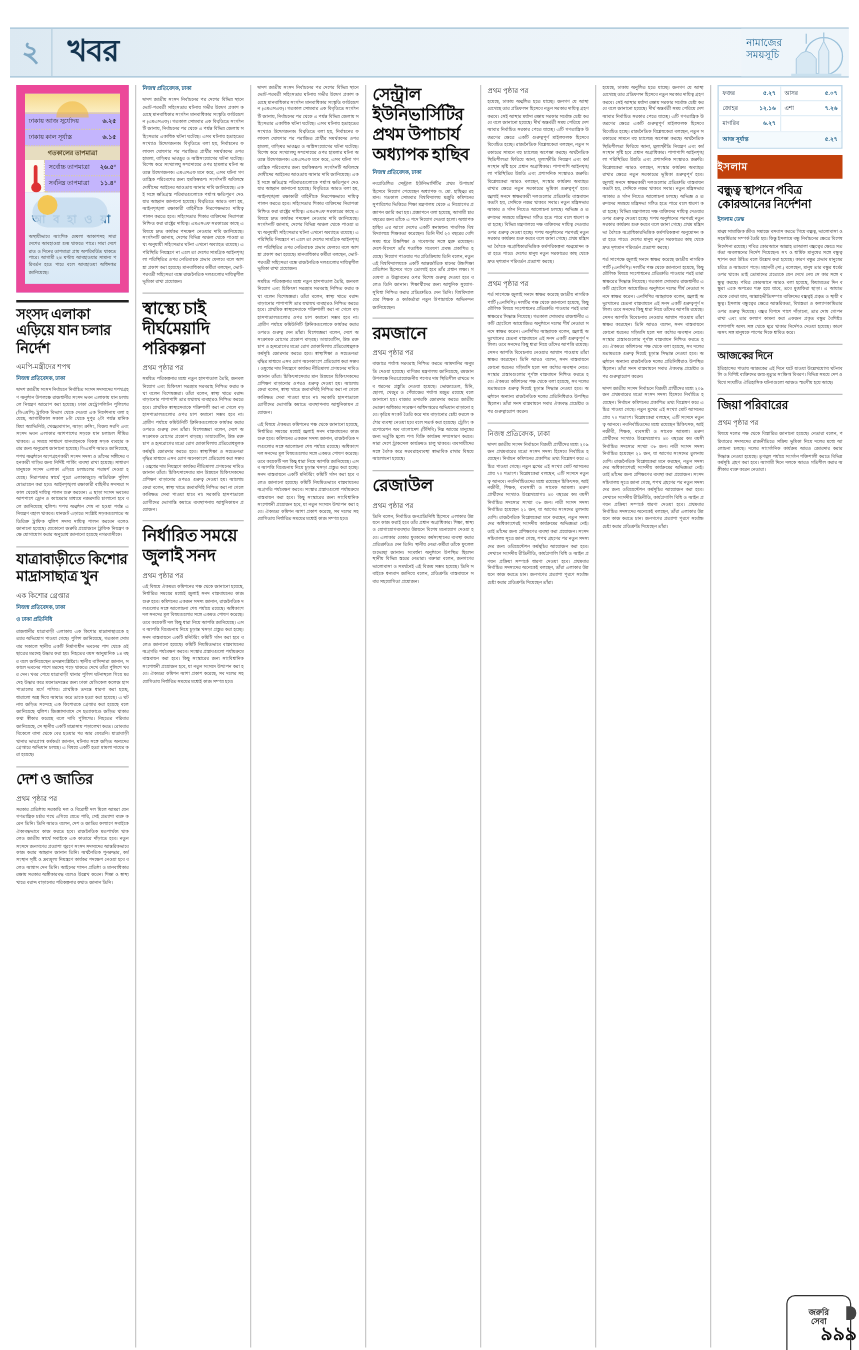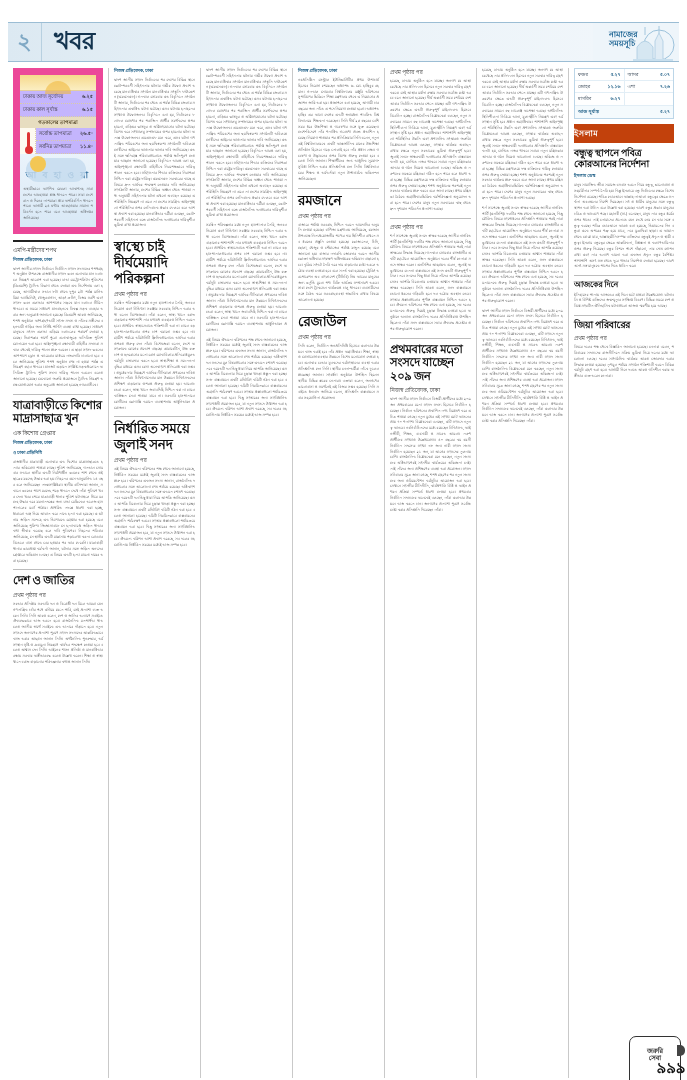--- a/index.html
+++ b/index.html
@@ -66,22 +66,22 @@
     margin-top: 2px;
     white-space: nowrap;
   }
   .mast-mosque {
     width: 86px;
     background: #eef5fa;
     position: relative;
     overflow: hidden;
   }
   .mosque-label {
-    position: absolute; left: 16px; top: 8px;
-    font-size: 8px; font-weight: bold; color: #1d6493;
+    position: absolute; left: 4px; top: 8px;
+    font-size: 8px; font-weight: normal; color: #1d6493;
     line-height: 1.1; z-index: 3;
   }
   .mosque-art { position: absolute; right: 0; top: 0; opacity: .75; }
 
   
   .grid {
     display: flex;
     margin: 6px 8px 0 8px;
     gap: 0;
     height: 1010px;
@@ -298,20 +298,21 @@
         </div>
         <div class="wx-forecast">
           <div class="wx-cloud"></div>
           <div class="wx-suncircle"></div>
           <div class="wx-fc-title">আ ব হা ও য়া</div>
           <div class="wx-fc-text">অস্থায়ীভাবে আংশিক মেঘলা আকাশসহ সারা দেশের আবহাওয়া শুষ্ক থাকতে পারে। সারা দেশে রাত ও দিনের তাপমাত্রা প্রায় অপরিবর্তিত থাকতে পারে। আগামী ২৪ ঘণ্টায় আবহাওয়ার সামান্য পরিবর্তন হতে পারে বলে আবহাওয়া অধিদপ্তর জানিয়েছে।</div>
         </div>
       </div>
 
       <div class="rule-thick"></div>
+      <div class="hl hl-md">সংসদ এলাকা এড়িয়ে যান চলার নির্দেশ</div>
       <div class="kicker">এমপি-মন্ত্রীদের শপথ</div>
       <div class="byline">নিজস্ব প্রতিবেদক, ঢাকা</div>
       <div class="body-text">দ্বাদশ জাতীয় সংসদ নির্বাচনে নির্বাচিত সংসদ সদস্যদের শপথগ্রহণ অনুষ্ঠান উপলক্ষে রাজধানীর সংসদ ভবন এলাকায় যান চলাচলে নিয়ন্ত্রণ আরোপ করা হয়েছে। ঢাকা মেট্রোপলিটন পুলিশের (ডিএমপি) ট্রাফিক বিভাগ থেকে দেওয়া এক নির্দেশনায় বলা হয়েছে, আগামীকাল সকাল ৮টা থেকে দুপুর ২টা পর্যন্ত মানিক মিয়া অ্যাভিনিউ, খেজুরবাগান, আড়ং ক্রসিং, বিজয় সরণি এবং সংসদ ভবন এলাকার আশপাশের সড়কে যান চলাচল সীমিত থাকবে। এ সময়ে সাধারণ যানবাহনকে বিকল্প সড়ক ব্যবহার করার জন্য অনুরোধ জানানো হয়েছে। ডিএমপি আরও জানিয়েছে, শপথ অনুষ্ঠানে অংশগ্রহণকারী সংসদ সদস্য ও তাঁদের সঙ্গীদের বহনকারী গাড়ির জন্য নির্দিষ্ট পার্কিং ব্যবস্থা রাখা হয়েছে। সাধারণ মানুষকে সংসদ এলাকা এড়িয়ে চলাচলের পরামর্শ দেওয়া হয়েছে। নিরাপত্তার স্বার্থে পুরো এলাকাজুড়ে অতিরিক্ত পুলিশ মোতায়েন করা হবে। আইনশৃঙ্খলা রক্ষাকারী বাহিনীর সদস্যরা সকাল থেকেই দায়িত্ব পালন শুরু করবেন। এ ছাড়া সংসদ ভবনের আশপাশে ড্রোন ও ক্যামেরার মাধ্যমে নজরদারি চালানো হবে বলে জানিয়েছে পুলিশ। শপথ অনুষ্ঠান শেষ না হওয়া পর্যন্ত এ নিয়ন্ত্রণ বহাল থাকবে। যানজট এড়াতে সংশ্লিষ্ট সড়কগুলোতে অতিরিক্ত ট্রাফিক পুলিশ সদস্য দায়িত্ব পালন করবেন বলেও জানানো হয়েছে। যেকোনো জরুরি প্রয়োজনে ট্রাফিক নিয়ন্ত্রণ কক্ষে যোগাযোগ করার অনুরোধ জানানো হয়েছে নগরবাসীকে।</div>
 
       <div class="rule"></div>
       <div class="hl hl-md">যাত্রাবাড়ীতে কিশোর মাদ্রাসাছাত্র খুন</div>
       <div class="kicker">এক কিশোর গ্রেপ্তার</div>
       <div class="byline">নিজস্ব প্রতিবেদক, ঢাকা</div>
       <div class="byline">ও ঢাকা প্রতিনিধি</div>
       <div class="body-text">রাজধানীর যাত্রাবাড়ী এলাকায় এক কিশোর মাদ্রাসাছাত্রকে হত্যার অভিযোগ পাওয়া গেছে। পুলিশ জানিয়েছে, গতকাল সোমবার সকালে স্থানীয় একটি নির্মাণাধীন ভবনের পাশ থেকে ওই ছাত্রের মরদেহ উদ্ধার করা হয়। নিহতের বয়স আনুমানিক ১৪ বছর বলে জানিয়েছেন তদন্তসংশ্লিষ্টরা। স্থানীয় বাসিন্দারা জানান, সকালে ভবনের পাশে মরদেহ পড়ে থাকতে দেখে তাঁরা পুলিশে খবর দেন। খবর পেয়ে যাত্রাবাড়ী থানার পুলিশ ঘটনাস্থলে গিয়ে মরদেহ উদ্ধার করে ময়নাতদন্তের জন্য ঢাকা মেডিকেল কলেজ হাসপাতালের মর্গে পাঠায়। প্রাথমিক তদন্তে ধারণা করা হচ্ছে, ধারালো অস্ত্র দিয়ে আঘাত করে তাকে হত্যা করা হয়েছে। এ ঘটনায় জড়িত সন্দেহে এক কিশোরকে গ্রেপ্তার করা হয়েছে বলে জানিয়েছে পুলিশ। জিজ্ঞাসাবাদে সে হত্যাকাণ্ডে জড়িত থাকার কথা স্বীকার করেছে বলে দাবি পুলিশের। নিহতের পরিবার জানিয়েছে, সে স্থানীয় একটি মাদ্রাসায় পড়ালেখা করত। রোববার বিকেলে বাসা থেকে বের হওয়ার পর আর ফেরেনি। যাত্রাবাড়ী থানার ভারপ্রাপ্ত কর্মকর্তা জানান, ঘটনার সঙ্গে জড়িত অন্যদের গ্রেপ্তারে অভিযান চলছে। এ বিষয়ে একটি হত্যা মামলা দায়ের করা হয়েছে।</div>
@@ -337,20 +338,21 @@
       <div class="body-text">এই বিষয়ে ঐকমত্য কমিশনের পক্ষ থেকে জানানো হয়েছে, নির্ধারিত সময়ের মধ্যেই জুলাই সনদ বাস্তবায়নের কাজ শুরু হবে। কমিশনের একজন সদস্য জানান, রাজনৈতিক দলগুলোর সঙ্গে আলোচনা শেষ পর্যায়ে রয়েছে। অধিকাংশ দল সনদের মূল বিষয়গুলোর সঙ্গে একমত পোষণ করেছে। তবে কয়েকটি দল কিছু ধারা নিয়ে আপত্তি জানিয়েছে। এসব আপত্তি বিবেচনায় নিয়ে চূড়ান্ত খসড়া প্রস্তুত করা হচ্ছে। সনদ বাস্তবায়নে একটি মনিটরিং কমিটি গঠন করা হবে বলেও জানানো হয়েছে। কমিটি নিয়মিতভাবে বাস্তবায়নের অগ্রগতি পর্যবেক্ষণ করবে। সংস্কার প্রস্তাবগুলো পর্যায়ক্রমে বাস্তবায়ন করা হবে। কিছু সংস্কারের জন্য সাংবিধানিক সংশোধনী প্রয়োজন হবে, যা নতুন সংসদে উত্থাপন করা হবে। ঐকমত্য কমিশন আশা প্রকাশ করেছে, সব দলের সহযোগিতায় নির্ধারিত সময়ের মধ্যেই কাজ সম্পন্ন হবে।</div>
     </div>
 
     <div class="col c3">
       <div class="body-text">দ্বাদশ জাতীয় সংসদ নির্বাচনের পর দেশের বিভিন্ন স্থানে ভোট-পরবর্তী সহিংসতার ঘটনায় গভীর উদ্বেগ প্রকাশ করেছে মানবাধিকার সংগঠন মানবাধিকার সংস্কৃতি ফাউন্ডেশন (এমএসএফ)। গতকাল সোমবার এক বিবৃতিতে সংগঠনটি জানায়, নির্বাচনের পর থেকে এ পর্যন্ত বিভিন্ন জেলায় সহিংসতার একাধিক ঘটনা ঘটেছে। এসব ঘটনায় হতাহতের সংখ্যাও উদ্বেগজনক। বিবৃতিতে বলা হয়, নির্বাচনের ফলাফল ঘোষণার পর পরাজিত প্রার্থীর সমর্থকদের ওপর হামলা, বাড়িঘর ভাঙচুর ও অগ্নিসংযোগের ঘটনা ঘটেছে। বিশেষ করে সংখ্যালঘু সম্প্রদায়ের ওপর হামলার ঘটনা অত্যন্ত উদ্বেগজনক। এমএসএফ মনে করে, এসব ঘটনা গণতান্ত্রিক পরিবেশের জন্য হুমকিস্বরূপ। সংগঠনটি অবিলম্বে দোষীদের আইনের আওতায় আনার দাবি জানিয়েছে। একই সঙ্গে ক্ষতিগ্রস্ত পরিবারগুলোকে পর্যাপ্ত ক্ষতিপূরণ দেওয়ার আহ্বান জানানো হয়েছে। বিবৃতিতে আরও বলা হয়, আইনশৃঙ্খলা রক্ষাকারী বাহিনীকে নিরপেক্ষভাবে দায়িত্ব পালন করতে হবে। সহিংসতার শিকার ব্যক্তিদের নিরাপত্তা নিশ্চিত করা রাষ্ট্রের দায়িত্ব। এমএসএফ সরকারের কাছে এ বিষয়ে দ্রুত কার্যকর পদক্ষেপ নেওয়ার দাবি জানিয়েছে। সংগঠনটি জানায়, দেশের বিভিন্ন অঞ্চল থেকে পাওয়া তথ্য অনুযায়ী সহিংসতার ঘটনা এখনো অব্যাহত রয়েছে। এ পরিস্থিতি নিয়ন্ত্রণে না এলে তা দেশের সামগ্রিক আইনশৃঙ্খলা পরিস্থিতির ওপর নেতিবাচক প্রভাব ফেলবে বলে আশঙ্কা প্রকাশ করা হয়েছে। মানবাধিকার কর্মীরা বলছেন, ভোট-পরবর্তী সহিংসতা বন্ধে রাজনৈতিক দলগুলোর দায়িত্বশীল ভূমিকা রাখা প্রয়োজন।</div>
       <div class="body-text">সমন্বিত পরিকল্পনার মধ্যে নতুন হাসপাতাল তৈরি, জনবল নিয়োগ এবং চিকিৎসা সরঞ্জাম সরবরাহ নিশ্চিত করার কথা বলেন বিশেষজ্ঞরা। তাঁরা বলেন, স্বাস্থ্য খাতে বরাদ্দ বাড়ানোর পাশাপাশি তার যথাযথ ব্যবহারও নিশ্চিত করতে হবে। প্রাথমিক স্বাস্থ্যসেবাকে শক্তিশালী করা না গেলে বড় হাসপাতালগুলোর ওপর চাপ কমানো সম্ভব হবে না। গ্রামীণ পর্যায়ে কমিউনিটি ক্লিনিকগুলোকে কার্যকর করার ওপরও গুরুত্ব দেন তাঁরা। বিশেষজ্ঞরা বলেন, দেশে অসংক্রামক রোগের প্রকোপ বাড়ছে। ডায়াবেটিস, উচ্চ রক্তচাপ ও হৃদরোগের মতো রোগ মোকাবিলায় প্রতিরোধমূলক কর্মসূচি জোরদার করতে হবে। স্বাস্থ্যশিক্ষা ও সচেতনতা বৃদ্ধির মাধ্যমে এসব রোগ অনেকাংশে প্রতিরোধ করা সম্ভব। ওষুধের দাম নিয়ন্ত্রণে কার্যকর নীতিমালা প্রণয়নের দাবিও জানান তাঁরা। চিকিৎসাসেবার মান উন্নয়নে চিকিৎসকদের প্রশিক্ষণ বাড়ানোর ওপরও গুরুত্ব দেওয়া হয়। আলোচকেরা বলেন, স্বাস্থ্য খাতে জবাবদিহি নিশ্চিত করা না গেলে কাঙ্ক্ষিত সেবা পাওয়া যাবে না। সরকারি হাসপাতালে রোগীদের ভোগান্তি কমাতে ব্যবস্থাপনায় আধুনিকায়ন প্রয়োজন।</div>
       <div class="body-text">এই বিষয়ে ঐকমত্য কমিশনের পক্ষ থেকে জানানো হয়েছে, নির্ধারিত সময়ের মধ্যেই জুলাই সনদ বাস্তবায়নের কাজ শুরু হবে। কমিশনের একজন সদস্য জানান, রাজনৈতিক দলগুলোর সঙ্গে আলোচনা শেষ পর্যায়ে রয়েছে। অধিকাংশ দল সনদের মূল বিষয়গুলোর সঙ্গে একমত পোষণ করেছে। তবে কয়েকটি দল কিছু ধারা নিয়ে আপত্তি জানিয়েছে। এসব আপত্তি বিবেচনায় নিয়ে চূড়ান্ত খসড়া প্রস্তুত করা হচ্ছে। সনদ বাস্তবায়নে একটি মনিটরিং কমিটি গঠন করা হবে বলেও জানানো হয়েছে। কমিটি নিয়মিতভাবে বাস্তবায়নের অগ্রগতি পর্যবেক্ষণ করবে। সংস্কার প্রস্তাবগুলো পর্যায়ক্রমে বাস্তবায়ন করা হবে। কিছু সংস্কারের জন্য সাংবিধানিক সংশোধনী প্রয়োজন হবে, যা নতুন সংসদে উত্থাপন করা হবে। ঐকমত্য কমিশন আশা প্রকাশ করেছে, সব দলের সহযোগিতায় নির্ধারিত সময়ের মধ্যেই কাজ সম্পন্ন হবে।</div>
     </div>
 
     <div class="col c4">
+      <div class="hl hl-lg">সেন্ট্রাল ইউনিভার্সিটির প্রথম উপাচার্য অধ্যাপক হাছিব</div>
       <div class="byline">নিজস্ব প্রতিবেদক, ঢাকা</div>
       <div class="body-text">নবপ্রতিষ্ঠিত সেন্ট্রাল ইউনিভার্সিটির প্রথম উপাচার্য হিসেবে নিয়োগ পেয়েছেন অধ্যাপক ড. মো. হাছিবুর রহমান। গতকাল সোমবার বিশ্ববিদ্যালয় মঞ্জুরি কমিশনের সুপারিশের ভিত্তিতে শিক্ষা মন্ত্রণালয় থেকে এ নিয়োগের প্রজ্ঞাপন জারি করা হয়। প্রজ্ঞাপনে বলা হয়েছে, আগামী চার বছরের জন্য তাঁকে এ পদে নিয়োগ দেওয়া হলো। অধ্যাপক হাছিব এর আগে দেশের একটি স্বনামধন্য পাবলিক বিশ্ববিদ্যালয়ে শিক্ষকতা করেছেন। তিনি দীর্ঘ ২৫ বছরের বেশি সময় ধরে উচ্চশিক্ষা ও গবেষণার সঙ্গে যুক্ত রয়েছেন। দেশে-বিদেশে তাঁর শতাধিক গবেষণা প্রবন্ধ প্রকাশিত হয়েছে। নিয়োগ পাওয়ার পর প্রতিক্রিয়ায় তিনি বলেন, নতুন এই বিশ্ববিদ্যালয়কে একটি আন্তর্জাতিক মানের উচ্চশিক্ষা প্রতিষ্ঠান হিসেবে গড়ে তোলাই হবে তাঁর প্রধান লক্ষ্য। গবেষণা ও উদ্ভাবনের ওপর বিশেষ গুরুত্ব দেওয়া হবে বলেও তিনি জানান। শিক্ষার্থীদের জন্য আধুনিক সুযোগ-সুবিধা নিশ্চিত করার প্রতিশ্রুতিও দেন তিনি। বিশ্ববিদ্যালয়ের শিক্ষক ও কর্মকর্তারা নতুন উপাচার্যকে অভিনন্দন জানিয়েছেন।</div>
 
       <div class="rule"></div>
       <div class="hl hl-lg">রমজানে</div>
       <div class="kicker">প্রথম পৃষ্ঠার পর</div>
       <div class="body-text">বাজারে পর্যাপ্ত সরবরাহ নিশ্চিত করতে আমদানির অনুমতি দেওয়া হয়েছে। বাণিজ্য মন্ত্রণালয় জানিয়েছে, রমজান উপলক্ষে নিত্যপ্রয়োজনীয় পণ্যের দাম স্থিতিশীল রাখতে সব ধরনের প্রস্তুতি নেওয়া হয়েছে। ভোজ্যতেল, চিনি, ছোলা, খেজুর ও পেঁয়াজের পর্যাপ্ত মজুত রয়েছে বলে জানানো হয়। বাজার তদারকি জোরদার করতে জাতীয় ভোক্তা অধিকার সংরক্ষণ অধিদপ্তরের অভিযান বাড়ানো হবে। কৃত্রিম সংকট তৈরি করে দাম বাড়ানোর চেষ্টা করলে কঠোর ব্যবস্থা নেওয়া হবে বলে সতর্ক করা হয়েছে। ট্রেডিং করপোরেশন অব বাংলাদেশ (টিসিবি) নিম্ন আয়ের মানুষের জন্য ভর্তুকি মূল্যে পণ্য বিক্রি কার্যক্রম সম্প্রসারণ করবে। সারা দেশে ট্রাকসেল কার্যক্রমও চালু থাকবে। ব্যবসায়ীদের সঙ্গে বৈঠক করে সরবরাহব্যবস্থা স্বাভাবিক রাখার বিষয়ে আলোচনা হয়েছে।</div>
 
       <div class="rule"></div>
       <div class="hl hl-lg">রেজাউল</div>
@@ -360,21 +362,20 @@
 
     <div class="col c5">
       <div class="kicker">প্রথম পৃষ্ঠার পর</div>
       <div class="body-text">হয়েছে, ঢাকায় অনুষ্ঠিত হতে যাচ্ছে। জনগণ যে আস্থা রেখেছে তার প্রতিফলন হিসেবে নতুন সরকার দায়িত্ব গ্রহণ করবে। সেই আস্থার মর্যাদা রক্ষায় সরকার সর্বোচ্চ চেষ্টা করবে বলে জানানো হয়েছে। দীর্ঘ অন্তর্বর্তী সময় পেরিয়ে দেশ আবার নির্বাচিত সরকার পেতে যাচ্ছে। এটি গণতান্ত্রিক উত্তরণের ক্ষেত্রে একটি গুরুত্বপূর্ণ মাইলফলক হিসেবে বিবেচিত হচ্ছে। রাজনৈতিক বিশ্লেষকেরা বলছেন, নতুন সরকারের সামনে বহু চ্যালেঞ্জ অপেক্ষা করছে। অর্থনৈতিক স্থিতিশীলতা ফিরিয়ে আনা, মূল্যস্ফীতি নিয়ন্ত্রণ এবং কর্মসংস্থান সৃষ্টি হবে প্রধান অগ্রাধিকার। পাশাপাশি আইনশৃঙ্খলা পরিস্থিতির উন্নতি এবং প্রশাসনিক সংস্কারও জরুরি। বিশ্লেষকেরা আরও বলছেন, সংস্কার কার্যক্রম অব্যাহত রাখার ক্ষেত্রে নতুন সরকারের ভূমিকা গুরুত্বপূর্ণ হবে। জুলাই সনদে স্বাক্ষরকারী দলগুলোর প্রতিশ্রুতি বাস্তবায়ন কতটা হয়, সেদিকে নজর থাকবে সবার। নতুন মন্ত্রিসভার আকার ও গঠন নিয়েও আলোচনা চলছে। অভিজ্ঞ ও তরুণদের সমন্বয়ে মন্ত্রিসভা গঠিত হতে পারে বলে ধারণা করা হচ্ছে। বিভিন্ন মন্ত্রণালয়ে দক্ষ ব্যক্তিদের দায়িত্ব দেওয়ার ওপর গুরুত্ব দেওয়া হচ্ছে। শপথ অনুষ্ঠানের পরপরই নতুন সরকার কার্যক্রম শুরু করবে বলে জানা গেছে। প্রথম মন্ত্রিসভা বৈঠকে অগ্রাধিকারভিত্তিক কর্মপরিকল্পনা অনুমোদন করা হতে পারে। দেশের মানুষ নতুন সরকারের কাছ থেকে দ্রুত দৃশ্যমান পরিবর্তন প্রত্যাশা করছে।</div>
 
       <div class="rule"></div>
       <div class="kicker">প্রথম পৃষ্ঠার পর</div>
       <div class="body-text">শর্ত সাপেক্ষে জুলাই সনদে স্বাক্ষর করেছে জাতীয় নাগরিক পার্টি (এনসিপি)। দলটির পক্ষ থেকে জানানো হয়েছে, কিছু মৌলিক বিষয়ে সংশোধনের প্রতিশ্রুতি পাওয়ার পরই তারা স্বাক্ষরের সিদ্ধান্ত নিয়েছে। গতকাল সোমবার রাজধানীর একটি হোটেলে আয়োজিত অনুষ্ঠানে দলের শীর্ষ নেতারা সনদে স্বাক্ষর করেন। এনসিপির আহ্বায়ক বলেন, জুলাই অভ্যুত্থানের চেতনা বাস্তবায়নে এই সনদ একটি গুরুত্বপূর্ণ দলিল। তবে সনদের কিছু ধারা নিয়ে তাঁদের আপত্তি রয়েছে। সেসব আপত্তি বিবেচনায় নেওয়ার আশ্বাস পাওয়ায় তাঁরা স্বাক্ষর করেছেন। তিনি আরও বলেন, সনদ বাস্তবায়নে কোনো ধরনের গড়িমসি হলে দল কঠোর অবস্থান নেবে। সংস্কার প্রস্তাবগুলোর পূর্ণাঙ্গ বাস্তবায়ন নিশ্চিত করতে হবে। ঐকমত্য কমিশনের পক্ষ থেকে বলা হয়েছে, সব দলের মতামতকে গুরুত্ব দিয়েই চূড়ান্ত সিদ্ধান্ত নেওয়া হবে। অনুষ্ঠানে অন্যান্য রাজনৈতিক দলের প্রতিনিধিরাও উপস্থিত ছিলেন। তাঁরা সনদ বাস্তবায়নে সবার ঐক্যবদ্ধ প্রচেষ্টার ওপর গুরুত্বারোপ করেন।</div>
 
       <div class="rule"></div>
-      <div class="hl hl-md">প্রথমবারের মতো সংসদে যাচ্ছেন ২০৯ জন</div>
       <div class="kicker">নিজস্ব প্রতিবেদক, ঢাকা</div>
       <div class="body-text">দ্বাদশ জাতীয় সংসদ নির্বাচনে বিজয়ী প্রার্থীদের মধ্যে ২০৯ জন প্রথমবারের মতো সংসদ সদস্য হিসেবে নির্বাচিত হয়েছেন। নির্বাচন কমিশনের প্রকাশিত তথ্য বিশ্লেষণ করে এ চিত্র পাওয়া গেছে। নতুন মুখের এই সংখ্যা মোট আসনের প্রায় ৭০ শতাংশ। বিশ্লেষকেরা বলছেন, এটি সংসদে নতুনত্ব আনবে। নবনির্বাচিতদের মধ্যে রয়েছেন চিকিৎসক, আইনজীবী, শিক্ষক, ব্যবসায়ী ও সাবেক আমলা। তরুণ প্রার্থীদের সংখ্যাও উল্লেখযোগ্য। ৪০ বছরের কম বয়সী নির্বাচিত সদস্যের সংখ্যা ৩৮ জন। নারী সংসদ সদস্য নির্বাচিত হয়েছেন ২১ জন, যা আগের সংসদের তুলনায় বেশি। রাজনৈতিক বিশ্লেষকেরা মনে করছেন, নতুন সদস্যদের অধিকাংশেরই সংসদীয় কার্যক্রমের অভিজ্ঞতা নেই। তাই তাঁদের জন্য প্রশিক্ষণের ব্যবস্থা করা প্রয়োজন। সংসদ সচিবালয় সূত্রে জানা গেছে, শপথ গ্রহণের পর নতুন সদস্যদের জন্য ওরিয়েন্টেশন কর্মসূচির আয়োজন করা হবে। সেখানে সংসদীয় রীতিনীতি, কার্যপ্রণালি বিধি ও আইন প্রণয়ন প্রক্রিয়া সম্পর্কে ধারণা দেওয়া হবে। প্রথমবার নির্বাচিত সদস্যদের অনেকেই বলছেন, তাঁরা এলাকার উন্নয়নে কাজ করতে চান। জনগণের প্রত্যাশা পূরণে সর্বোচ্চ চেষ্টা করার প্রতিশ্রুতি দিয়েছেন তাঁরা।</div>
     </div>
 
     <div class="col c6">
       <div class="body-text">হয়েছে, ঢাকায় অনুষ্ঠিত হতে যাচ্ছে। জনগণ যে আস্থা রেখেছে তার প্রতিফলন হিসেবে নতুন সরকার দায়িত্ব গ্রহণ করবে। সেই আস্থার মর্যাদা রক্ষায় সরকার সর্বোচ্চ চেষ্টা করবে বলে জানানো হয়েছে। দীর্ঘ অন্তর্বর্তী সময় পেরিয়ে দেশ আবার নির্বাচিত সরকার পেতে যাচ্ছে। এটি গণতান্ত্রিক উত্তরণের ক্ষেত্রে একটি গুরুত্বপূর্ণ মাইলফলক হিসেবে বিবেচিত হচ্ছে। রাজনৈতিক বিশ্লেষকেরা বলছেন, নতুন সরকারের সামনে বহু চ্যালেঞ্জ অপেক্ষা করছে। অর্থনৈতিক স্থিতিশীলতা ফিরিয়ে আনা, মূল্যস্ফীতি নিয়ন্ত্রণ এবং কর্মসংস্থান সৃষ্টি হবে প্রধান অগ্রাধিকার। পাশাপাশি আইনশৃঙ্খলা পরিস্থিতির উন্নতি এবং প্রশাসনিক সংস্কারও জরুরি। বিশ্লেষকেরা আরও বলছেন, সংস্কার কার্যক্রম অব্যাহত রাখার ক্ষেত্রে নতুন সরকারের ভূমিকা গুরুত্বপূর্ণ হবে। জুলাই সনদে স্বাক্ষরকারী দলগুলোর প্রতিশ্রুতি বাস্তবায়ন কতটা হয়, সেদিকে নজর থাকবে সবার। নতুন মন্ত্রিসভার আকার ও গঠন নিয়েও আলোচনা চলছে। অভিজ্ঞ ও তরুণদের সমন্বয়ে মন্ত্রিসভা গঠিত হতে পারে বলে ধারণা করা হচ্ছে। বিভিন্ন মন্ত্রণালয়ে দক্ষ ব্যক্তিদের দায়িত্ব দেওয়ার ওপর গুরুত্ব দেওয়া হচ্ছে। শপথ অনুষ্ঠানের পরপরই নতুন সরকার কার্যক্রম শুরু করবে বলে জানা গেছে। প্রথম মন্ত্রিসভা বৈঠকে অগ্রাধিকারভিত্তিক কর্মপরিকল্পনা অনুমোদন করা হতে পারে। দেশের মানুষ নতুন সরকারের কাছ থেকে দ্রুত দৃশ্যমান পরিবর্তন প্রত্যাশা করছে।</div>
       <div class="body-text">শর্ত সাপেক্ষে জুলাই সনদে স্বাক্ষর করেছে জাতীয় নাগরিক পার্টি (এনসিপি)। দলটির পক্ষ থেকে জানানো হয়েছে, কিছু মৌলিক বিষয়ে সংশোধনের প্রতিশ্রুতি পাওয়ার পরই তারা স্বাক্ষরের সিদ্ধান্ত নিয়েছে। গতকাল সোমবার রাজধানীর একটি হোটেলে আয়োজিত অনুষ্ঠানে দলের শীর্ষ নেতারা সনদে স্বাক্ষর করেন। এনসিপির আহ্বায়ক বলেন, জুলাই অভ্যুত্থানের চেতনা বাস্তবায়নে এই সনদ একটি গুরুত্বপূর্ণ দলিল। তবে সনদের কিছু ধারা নিয়ে তাঁদের আপত্তি রয়েছে। সেসব আপত্তি বিবেচনায় নেওয়ার আশ্বাস পাওয়ায় তাঁরা স্বাক্ষর করেছেন। তিনি আরও বলেন, সনদ বাস্তবায়নে কোনো ধরনের গড়িমসি হলে দল কঠোর অবস্থান নেবে। সংস্কার প্রস্তাবগুলোর পূর্ণাঙ্গ বাস্তবায়ন নিশ্চিত করতে হবে। ঐকমত্য কমিশনের পক্ষ থেকে বলা হয়েছে, সব দলের মতামতকে গুরুত্ব দিয়েই চূড়ান্ত সিদ্ধান্ত নেওয়া হবে। অনুষ্ঠানে অন্যান্য রাজনৈতিক দলের প্রতিনিধিরাও উপস্থিত ছিলেন। তাঁরা সনদ বাস্তবায়নে সবার ঐক্যবদ্ধ প্রচেষ্টার ওপর গুরুত্বারোপ করেন।</div>
       <div class="body-text">দ্বাদশ জাতীয় সংসদ নির্বাচনে বিজয়ী প্রার্থীদের মধ্যে ২০৯ জন প্রথমবারের মতো সংসদ সদস্য হিসেবে নির্বাচিত হয়েছেন। নির্বাচন কমিশনের প্রকাশিত তথ্য বিশ্লেষণ করে এ চিত্র পাওয়া গেছে। নতুন মুখের এই সংখ্যা মোট আসনের প্রায় ৭০ শতাংশ। বিশ্লেষকেরা বলছেন, এটি সংসদে নতুনত্ব আনবে। নবনির্বাচিতদের মধ্যে রয়েছেন চিকিৎসক, আইনজীবী, শিক্ষক, ব্যবসায়ী ও সাবেক আমলা। তরুণ প্রার্থীদের সংখ্যাও উল্লেখযোগ্য। ৪০ বছরের কম বয়সী নির্বাচিত সদস্যের সংখ্যা ৩৮ জন। নারী সংসদ সদস্য নির্বাচিত হয়েছেন ২১ জন, যা আগের সংসদের তুলনায় বেশি। রাজনৈতিক বিশ্লেষকেরা মনে করছেন, নতুন সদস্যদের অধিকাংশেরই সংসদীয় কার্যক্রমের অভিজ্ঞতা নেই। তাই তাঁদের জন্য প্রশিক্ষণের ব্যবস্থা করা প্রয়োজন। সংসদ সচিবালয় সূত্রে জানা গেছে, শপথ গ্রহণের পর নতুন সদস্যদের জন্য ওরিয়েন্টেশন কর্মসূচির আয়োজন করা হবে। সেখানে সংসদীয় রীতিনীতি, কার্যপ্রণালি বিধি ও আইন প্রণয়ন প্রক্রিয়া সম্পর্কে ধারণা দেওয়া হবে। প্রথমবার নির্বাচিত সদস্যদের অনেকেই বলছেন, তাঁরা এলাকার উন্নয়নে কাজ করতে চান। জনগণের প্রত্যাশা পূরণে সর্বোচ্চ চেষ্টা করার প্রতিশ্রুতি দিয়েছেন তাঁরা।</div>
     </div>
 

